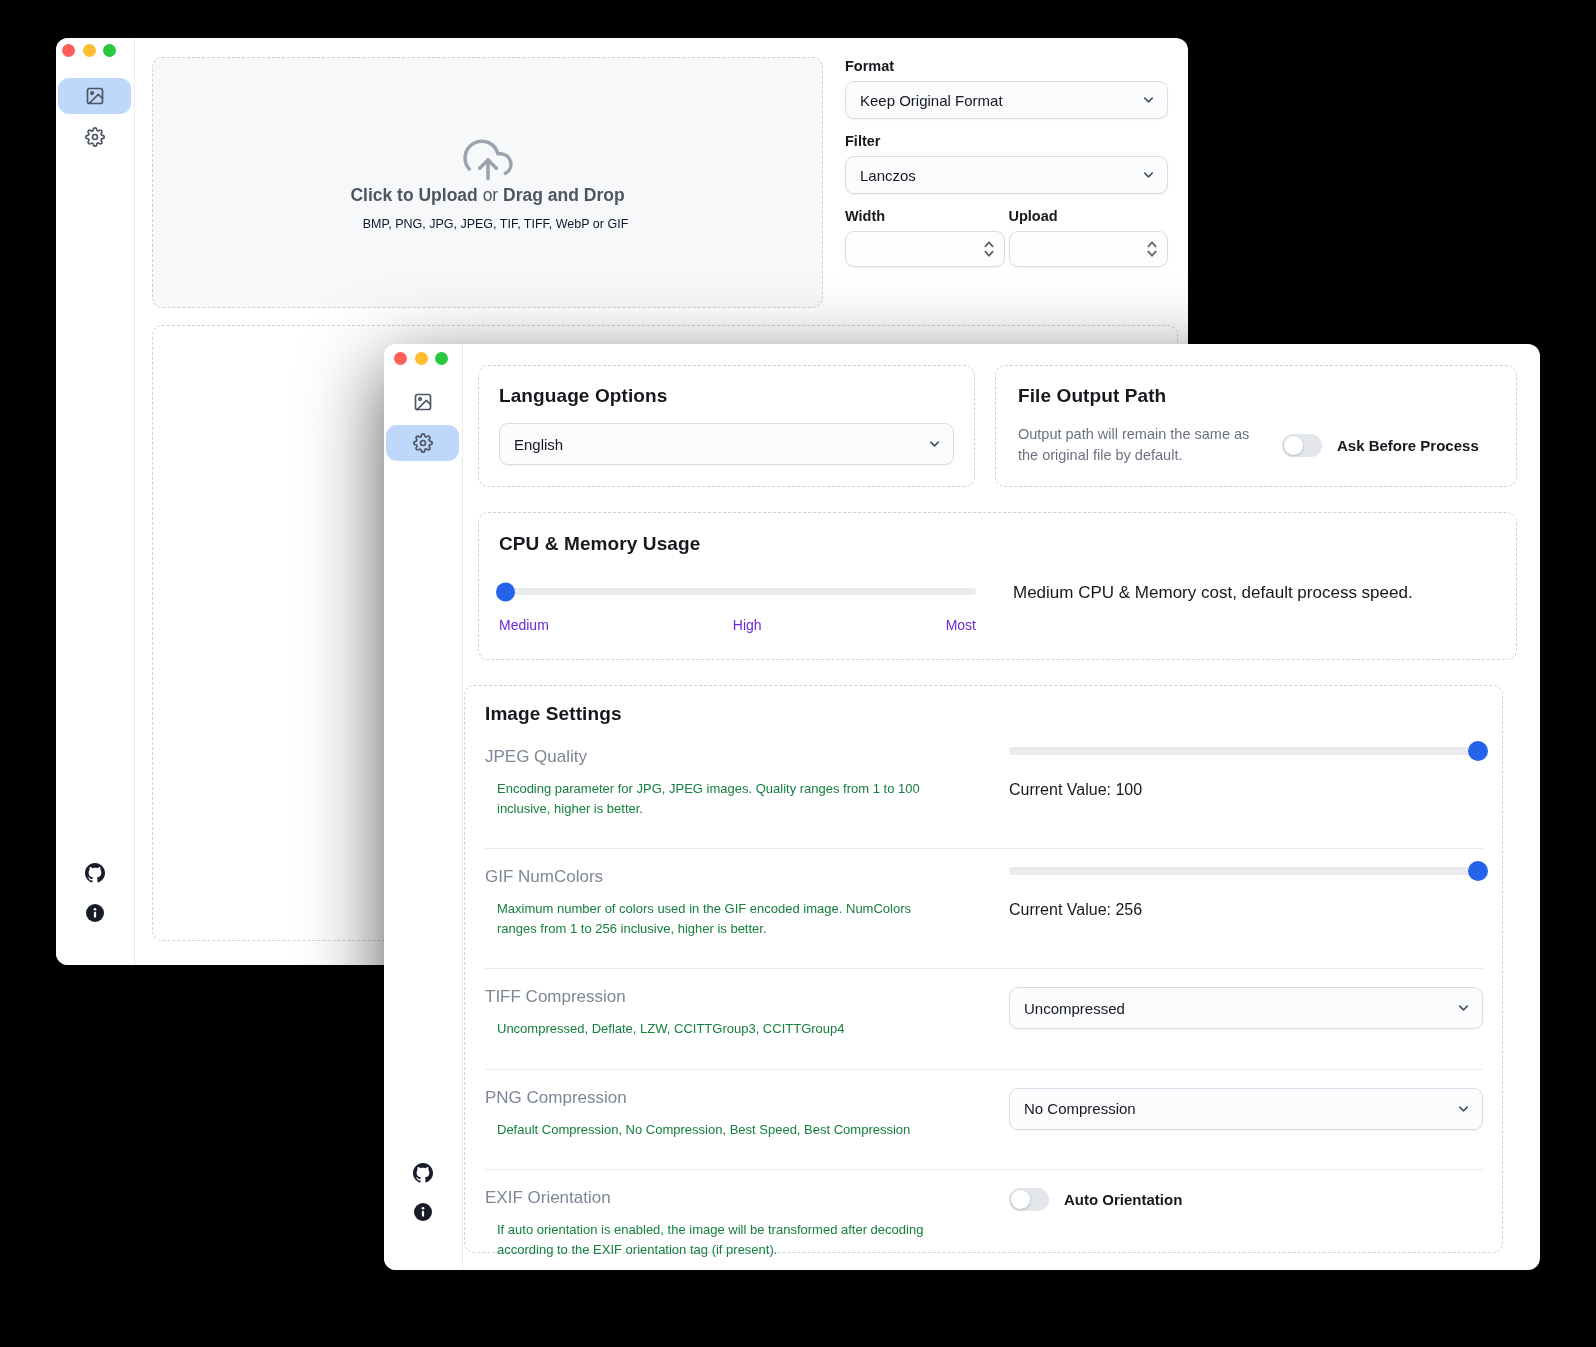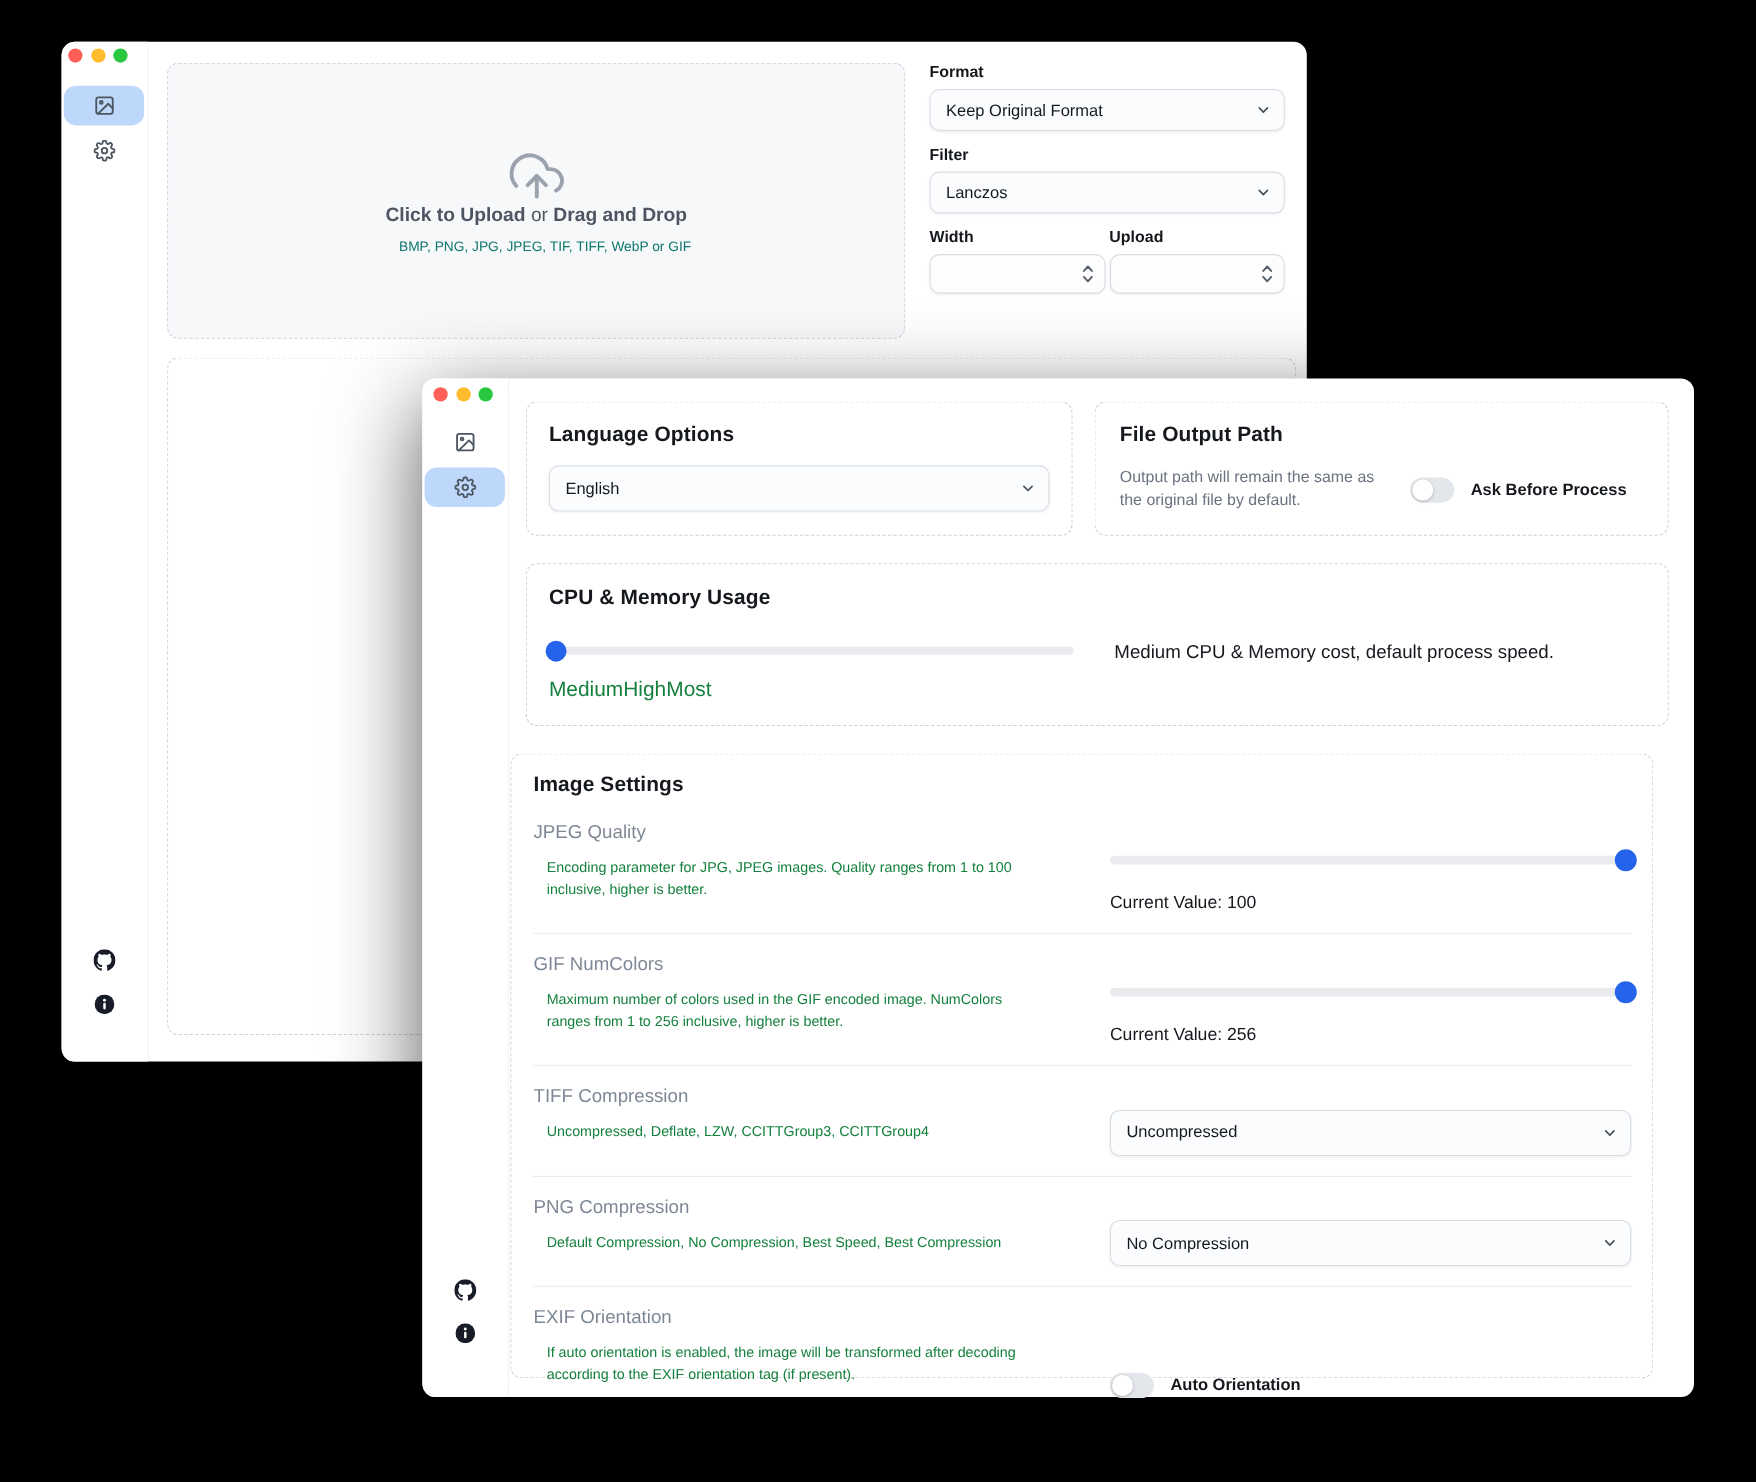--- a/index.html
+++ b/index.html
@@ -48,34 +48,34 @@
   
   .slider{position:relative;height:8px;border-radius:4px;background:#e9ebef;cursor:pointer;}
   .slider .knob{position:absolute;top:50%;transform:translateY(-50%);width:20px;height:20px;border-radius:50%;background:#2563eb;}
   .knob.at-left{left:-3px;}
   .knob.at-right{right:-5px;}
 
   
   .upload-inner{position:absolute;inset:0;display:flex;flex-direction:column;align-items:center;justify-content:center;}
   .upload-title{font-size:17.5px;color:#4d5562;}
   .upload-title b{font-weight:700;}
-  .upload-sub{margin-top:11px;font-size:12.5px;color:#0f766e;padding-left:16px;}
+  .upload-sub{margin-top:11px;font-size:12.5px;color:#0f172a;padding-left:16px;}
 
   
   .box-pad{position:absolute;box-sizing:border-box;}
   .op-desc{width:242px;font-size:14.5px;line-height:1.45;color:#6b7280;}
   .op-row{display:flex;align-items:center;margin-top:17px;}
   .op-label{margin-left:15px;font-size:15px;font-weight:700;color:#15181d;}
 
   .cpu-row{display:flex;align-items:flex-start;margin-top:33px;}
   .cpu-left{width:477px;}
-  .cpu-ticks{display:flex;margin-top:22px;font-size:19px;color:#15803d;}
+  .cpu-ticks{display:flex;justify-content:space-between;margin-top:22px;font-size:14px;color:#6d28d9;}
   .cpu-status{margin-left:37px;margin-top:-5px;font-size:17px;color:#15181d;}
 
-  .is-row{display:flex;align-items:flex-end;padding:18px 0;}
+  .is-row{display:flex;align-items:flex-start;padding:18px 0;}
   .is-row.bordered{border-top:1px solid #e9ebee;}
   .is-left{width:478px;}
   .is-right{margin-left:auto;width:474px;}
   .is-title{font-size:17px;color:#7e8795;margin:0 0 8px;font-weight:400;}
   .is-desc{font-size:13px;color:#15803d;line-height:1.5;margin:12px;}
   .cur-value{margin-top:26px;font-size:16px;font-weight:500;color:#15181d;}
   .exif-right{display:flex;align-items:center;}
 </style>
 </head>
 <body>

